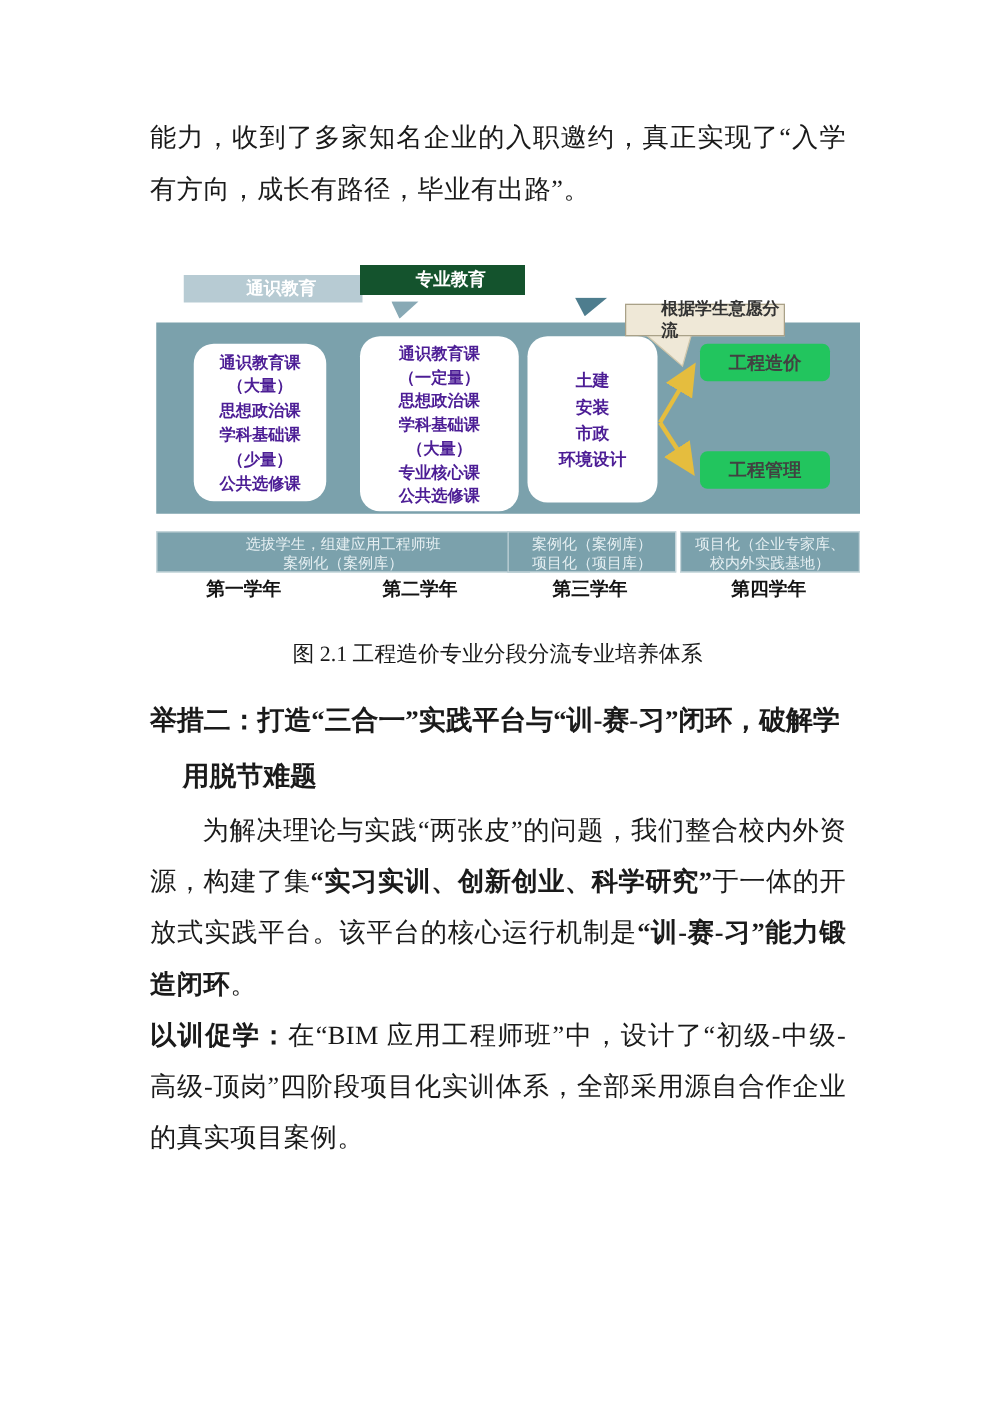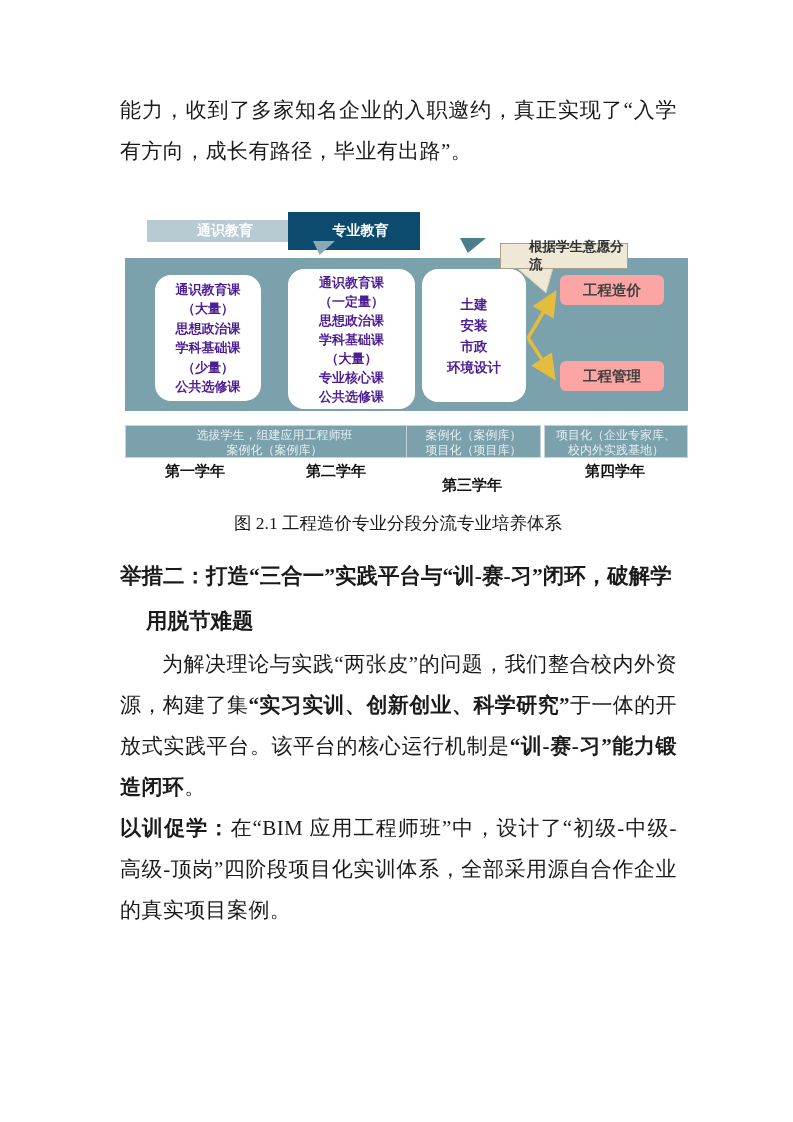--- a/index.html
+++ b/index.html
@@ -30,40 +30,40 @@
   .heading .h-line2 { margin-left:26px; }
 
   
   .figure { position:absolute; left:125px; top:197px; width:563px; height:290px;
     font-family:"Liberation Sans","DejaVu Sans",sans-serif; }
   .figure * { box-sizing:border-box; }
 
   .banner { position:absolute; color:#ffffff; font-weight:bold; font-size:14px;
     display:flex; align-items:center; justify-content:center;padding-left:13px; }
   .banner-1 { left:22px; top:23px; width:143px; height:22px; background:#b7cbd3; }
-  .banner-2 { left:163px; top:15px; width:132px; height:38px; background:#0c4a6e; }
+  .banner-2 { left:163px; top:15px; width:132px; height:24px; background:#14532d; }
   .banner-3 { left:293px; top:4px; width:270px; height:47px; background:#4e7d8e;
     clip-path:polygon(0 19%,87% 19%,87% 0,100% 50%,87% 100%,87% 81%,0 81%);
     padding-right:42px; }
   .tail { position:absolute; }
   .tail-2 { left:188px; top:44px; width:22px; height:14px; background:#88a9b5;
     clip-path:polygon(0 0,100% 0,30% 100%); }
   .tail-3 { left:335px; top:41px; width:26px; height:15px; background:#4e7d8e;
     clip-path:polygon(0 0,100% 0,30% 100%); }
 
   .panel { position:absolute; left:0; top:61px; width:563px; height:153px; background:#7ba1ac; }
 
   .cbox { position:absolute; background:#ffffff; border-radius:16px;
     display:flex; align-items:center; justify-content:center; text-align:center;
     font-weight:bold; color:#4c1d95; white-space:pre-line; }
   .cbox-1 { left:30px; top:78px; width:106px; height:126px; font-size:13px; line-height:19.5px; }
   .cbox-2 { left:163px; top:72px; width:127px; height:140px; font-size:13px; line-height:19px; }
   .cbox-3 { left:297px; top:72px; width:104px; height:133px; font-size:13.5px; line-height:21px; }
 
-  .bbox { position:absolute; left:435px; width:104px; height:30px; background:#fca5a5;
+  .bbox { position:absolute; left:435px; width:104px; height:30px; background:#22c55e;
     border-radius:6px; display:flex; align-items:center; justify-content:center;
     font-weight:bold; font-size:14.5px; color:#414141; }
   .bbox-1 { top:78px; }
   .bbox-2 { top:164px; }
 
   .callout { position:absolute; left:375px; top:46px; width:128px; height:26px;
     background:#efe8d7; border:1px solid #a9a188; z-index:5;
     display:flex; align-items:center; justify-content:center;
     font-weight:bold; font-size:13.5px; color:#333333;padding-left:28px; }
 
@@ -72,21 +72,21 @@
   .seg { position:absolute; top:228px; height:33px; background:#7ba1ac;
     border:1px solid rgba(255,255,255,.55);
     color:#e4eef1; font-size:12px; line-height:15px; text-align:center;
     white-space:pre-line; padding-top:2px; }
   .seg-1 { left:0; width:299px; }
   .seg-2 { left:281px; width:135px; }
   .seg-3 { left:419px; width:144px; }
 
   .year { position:absolute; top:265px; width:110px; text-align:center;
     font-weight:bold; font-size:15px; color:#141414; }
-  .year-1 { left:15px; } .year-2 { left:156px; } .year-3 { left:292px;margin-top:14px; } .year-4 { left:435px; }
+  .year-1 { left:15px; } .year-2 { left:156px; } .year-3 { left:292px; } .year-4 { left:435px; }
 </style>
 </head>
 <body>
 
 <div class="page">
 
   <div class="para" id="p-top">能力，收到了多家知名企业的入职邀约，真正实现了“入学有方向，成长有路径，毕业有出路”。</div>
 
   <div class="figure">
 

